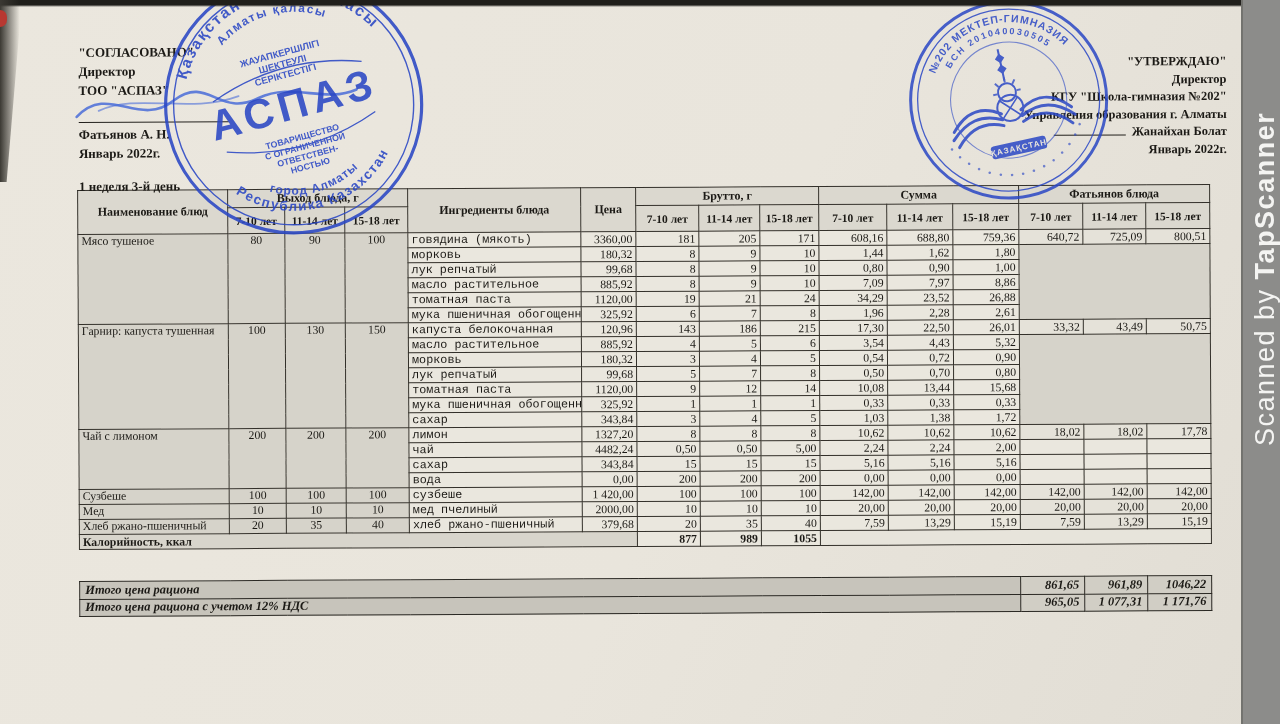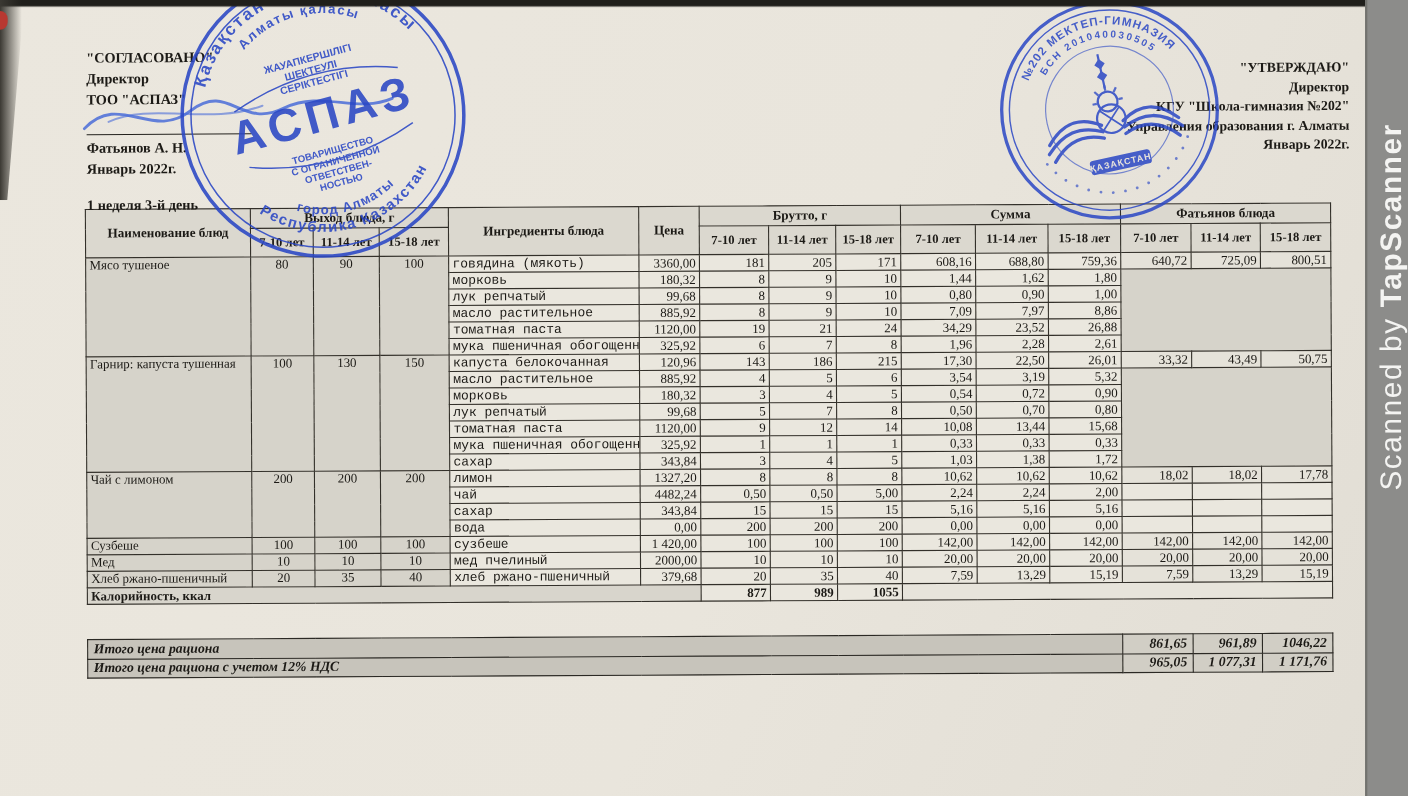--- a/index.html
+++ b/index.html
@@ -88,20 +88,21 @@
     <svg class="sig-svg" width="300" height="70" viewBox="0 0 300 70">
       <path d="M8,46 C40,12 70,58 105,30 C140,4 150,48 190,28 C225,12 255,34 288,20" fill="none" stroke="#4a6cd8" stroke-width="2.6" stroke-linecap="round" opacity="0.85"></path>
       <path d="M30,40 C70,22 120,44 170,26" fill="none" stroke="#4a6cd8" stroke-width="1.8" stroke-linecap="round" opacity="0.6"></path>
     </svg>
 
     <div class="hdr-right">
       <div>"УТВЕРЖДАЮ"</div>
       <div>Директор</div>
       <div>КГУ "Школа-гимназия №202"</div>
       <div>Управления образования г. Алматы</div>
+      <div><span class="uline"></span><span>Жанайхан Болат</span></div>
       <div>Январь 2022г.</div>
     </div>
 
     <svg class="stamp-left" width="290" height="290" viewBox="-145 -145 290 290">
       <g transform="rotate(-15)" stroke="#2a47c5" fill="none" class="stamp-text">
         <circle r="128" stroke-width="3.2"></circle>
         <circle r="120" stroke-width="1.4"></circle>
         <path d="M-77,-24 Q0,-52 77,-24" stroke-width="1.3"></path>
         <path d="M-77,28 Q0,56 77,28" stroke-width="1.3"></path>
         <defs>
@@ -312,21 +313,21 @@
             <td class="c-num c-cost">43,49</td>
             <td class="c-num c-cost">50,75</td>
           </tr>
           <tr>
             <td class="c-ing">масло растительное</td>
             <td class="c-num">885,92</td>
             <td class="c-num">4</td>
             <td class="c-num">5</td>
             <td class="c-num">6</td>
             <td class="c-num">3,54</td>
-            <td class="c-num">3,19</td>
+            <td class="c-num">4,43</td>
             <td class="c-num">5,32</td>
             <td class="c-mergedcost" rowspan="6" colspan="3"></td>
           </tr>
           <tr>
             <td class="c-ing">морковь</td>
             <td class="c-num">180,32</td>
             <td class="c-num">3</td>
             <td class="c-num">4</td>
             <td class="c-num">5</td>
             <td class="c-num">0,54</td>

